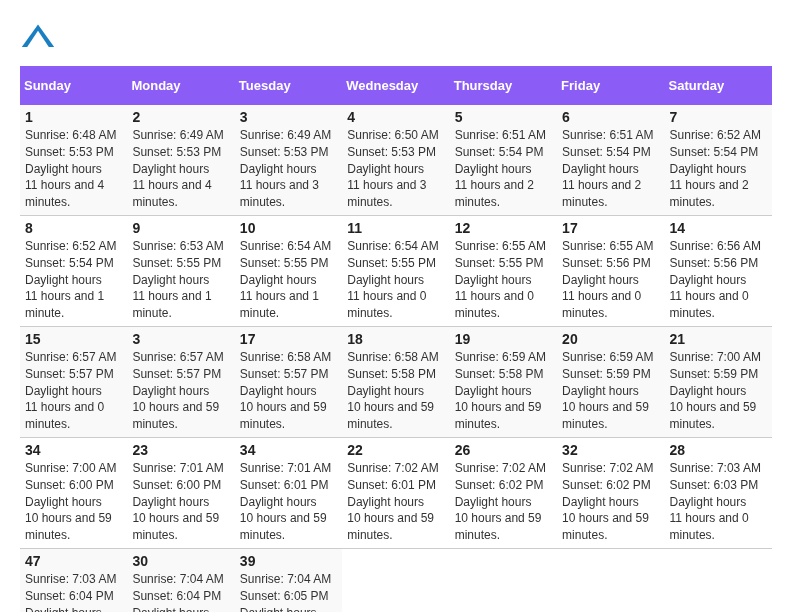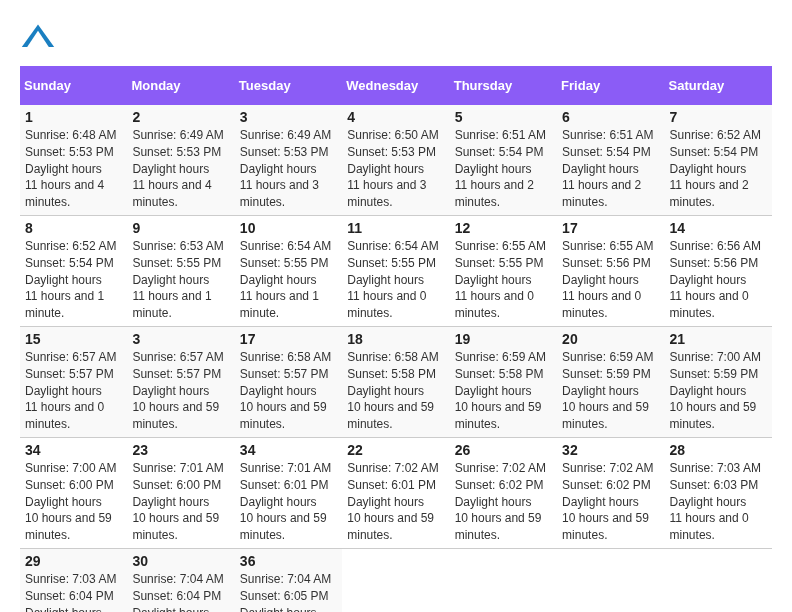--- a/index.html
+++ b/index.html
@@ -378,39 +378,39 @@
 <div class="day-info">
   Sunrise: 7:03 AM<br>
   Sunset: 6:03 PM<br>
   Daylight hours<br>
   11 hours and 0 minutes.
 </div>
         </td>
       </tr>
       <tr>
         <td>
-          <span class="day-num">29</span>
+          <span class="day-num">47</span>
 <div class="day-info">
   Sunrise: 7:03 AM<br>
   Sunset: 6:04 PM<br>
   Daylight hours<br>
   11 hours and 0 minutes.
 </div>
         </td>
         <td>
           <span class="day-num">30</span>
 <div class="day-info">
   Sunrise: 7:04 AM<br>
   Sunset: 6:04 PM<br>
   Daylight hours<br>
   11 hours and 0 minutes.
 </div>
         </td>
         <td>
-          <span class="day-num">36</span>
+          <span class="day-num">39</span>
 <div class="day-info">
   Sunrise: 7:04 AM<br>
   Sunset: 6:05 PM<br>
   Daylight hours<br>
   11 hours and 0 minutes.
 </div>
         </td>
         <td class="empty-cell"></td>
         <td class="empty-cell"></td>
         <td class="empty-cell"></td>

